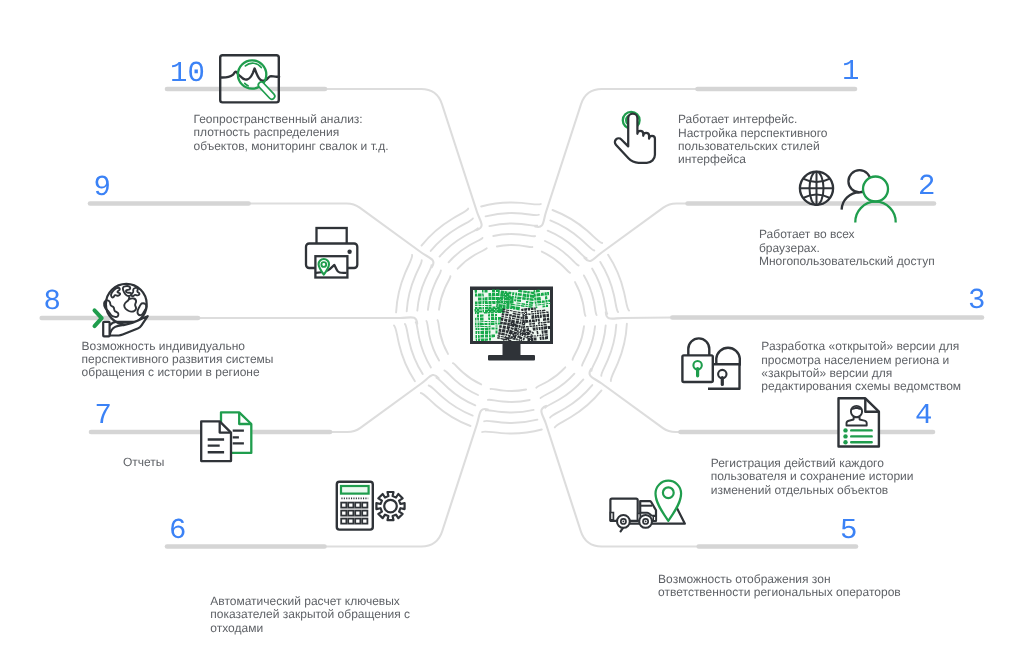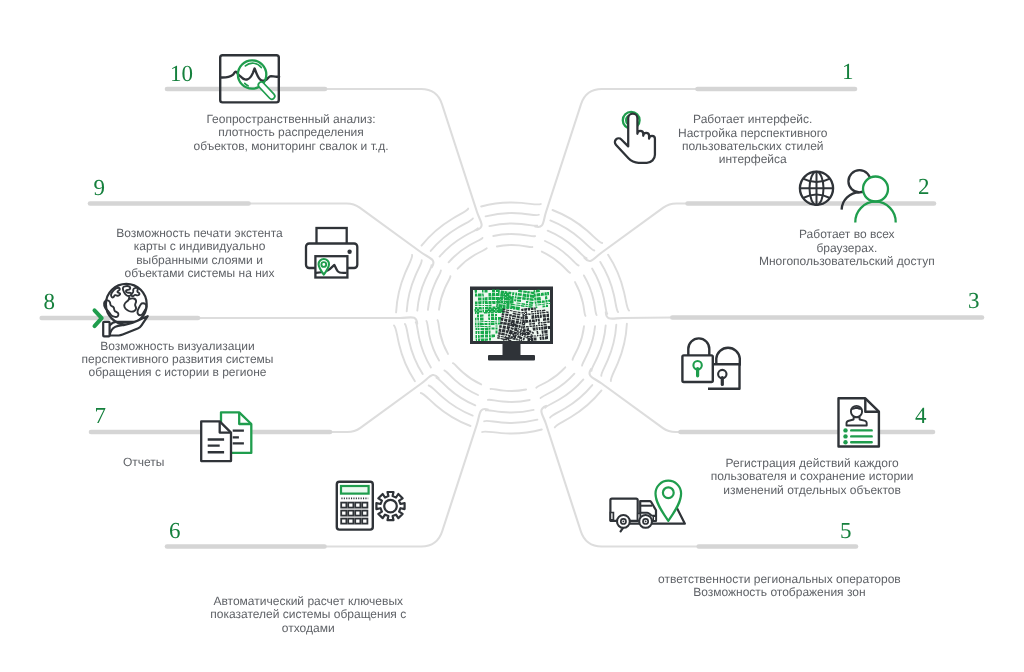--- a/index.html
+++ b/index.html
@@ -1,22 +1,22 @@
 <!DOCTYPE html>
 <html><head>
 <meta charset="utf-8">
 <title>Infographic</title>
 <style>
 html,body{margin:0;padding:0;}
 body{width:1024px;height:672px;background:#fff;overflow:hidden;font-family:"Liberation Sans","DejaVu Sans",sans-serif;-webkit-font-smoothing:antialiased;text-rendering:geometricPrecision;}
 #stage{position:relative;width:1024px;height:672px;}
 svg.layer{position:absolute;left:0;top:0;}
-.num{position:absolute;font-size:23px;line-height:23px;color:#15803d;font-family:Liberation Serif, serif;}
+.num{position:absolute;font-size:29px;line-height:23px;color:#3b82f6;font-family:Liberation Mono, monospace;}
 .txt{position:absolute;font-size:12px;color:#5f6267;white-space:pre;}
-.txt>div{line-height:13.3px;height:13.3px;text-align:center;}
+.txt>div{line-height:13.3px;height:13.3px;}
 </style>
 </head>
 <body>
 
 <div id="stage">
 <svg class="layer" width="1024" height="672" viewBox="0 0 1024 672">
 <g fill="none" stroke="#dddddd" stroke-width="1.9" stroke-linecap="round">
         <path d="M575 282.1 A73 73 0 0 1 582.9 302.8 C584.4 310 584.4 314.7 585.5 315.9"></path>
         <path d="M583.9 275.4 A84 84 0 0 1 593.7 300.5 C595.3 308.4 595.4 313.6 596.6 315"></path>
         <path d="M592.1 268.6 A94.5 94.5 0 0 1 603.9 298.4 C605.7 306.8 605.9 312.3 607.3 313.8"></path>
@@ -221,27 +221,27 @@
 <path d="M316 272.8c3.6-.2 6.6-.5 9-1.3 2.2-.7 3.8-1.5 5-2.6l4.4-4 2.2 4.5c.8 1.7 1.7 2.7 3 3.1 1.4.4 3.3.3 6.1.3" fill="none" stroke="#2f3338" stroke-width="2.3" stroke-linecap="round" stroke-linejoin="round"></path>
 <path d="M323.8 274.6c-3.3-4.6-5.2-7.6-5.2-10.4a5.2 5.2 0 0 1 10.4 0c0 2.8-1.9 5.8-5.2 10.4z" fill="#fff" stroke="#1f9d4d" stroke-width="2.1" stroke-linejoin="round"></path>
 <circle cx="323.8" cy="264.5" r="2.4" fill="none" stroke="#1f9d4d" stroke-width="1.9"></circle>
 </g>
 </svg>
 <div class="num" style="left:842px;top:59.5px">1</div>
 <div class="txt" style="left:678px;top:113.4px"><div>Работает интерфейс.</div><div>Настройка перспективного</div><div>пользовательских стилей</div><div>интерфейса</div></div>
 <div class="num" style="left:918px;top:175px">2</div>
 <div class="txt" style="left:759px;top:228.3px"><div>Работает во всех</div><div>браузерах.</div><div>Многопользовательский доступ</div></div>
 <div class="num" style="left:968px;top:289px">3</div>
+<div class="txt" style="left:761.3px;top:340.4px"><div>Разработка «открытой» версии для</div><div>просмотра населением региона и</div><div>«закрытой» версии для</div><div>редактирования схемы ведомством</div></div>
 <div class="num" style="left:915px;top:404px">4</div>
 <div class="txt" style="left:710.7px;top:457px"><div>Регистрация действий каждого</div><div>пользователя и сохранение истории</div><div>изменений отдельных объектов</div></div>
 <div class="num" style="left:840px;top:518.5px">5</div>
-<div class="txt" style="left:658.1px;top:572.7px"><div>ответственности региональных операторов</div><div>Возможность отображения зон</div></div>
+<div class="txt" style="left:658.1px;top:572.7px"><div>Возможность отображения зон</div><div>ответственности региональных операторов</div></div>
 <div class="num" style="left:169px;top:518.5px">6</div>
-<div class="txt" style="left:210.3px;top:595px"><div>Автоматический расчет ключевых</div><div>показателей системы обращения с</div><div>отходами</div></div>
+<div class="txt" style="left:210.3px;top:595px"><div>Автоматический расчет ключевых</div><div>показателей закрытой обращения с</div><div>отходами</div></div>
 <div class="num" style="left:94.5px;top:404px">7</div>
 <div class="txt" style="left:122.9px;top:456.3px"><div>Отчеты</div></div>
 <div class="num" style="left:43.5px;top:290px">8</div>
-<div class="txt" style="left:81.6px;top:339.6px"><div>Возможность визуализации</div><div>перспективного развития системы</div><div>обращения с истории в регионе</div></div>
+<div class="txt" style="left:81.6px;top:339.6px"><div>Возможность индивидуально</div><div>перспективного развития системы</div><div>обращения с истории в регионе</div></div>
 <div class="num" style="left:93.5px;top:175.5px">9</div>
-<div class="txt" style="left:116.3px;top:227.2px"><div>Возможность печати экстента</div><div>карты с индивидуально</div><div>выбранными слоями и</div><div>объектами системы на них</div></div>
 <div class="num" style="left:170px;top:61.5px">10</div>
 <div class="txt" style="left:193.5px;top:113.2px"><div>Геопространственный анализ:</div><div>плотность распределения</div><div>объектов, мониторинг свалок и т.д.</div></div>
 </div>
 
 </body></html>

